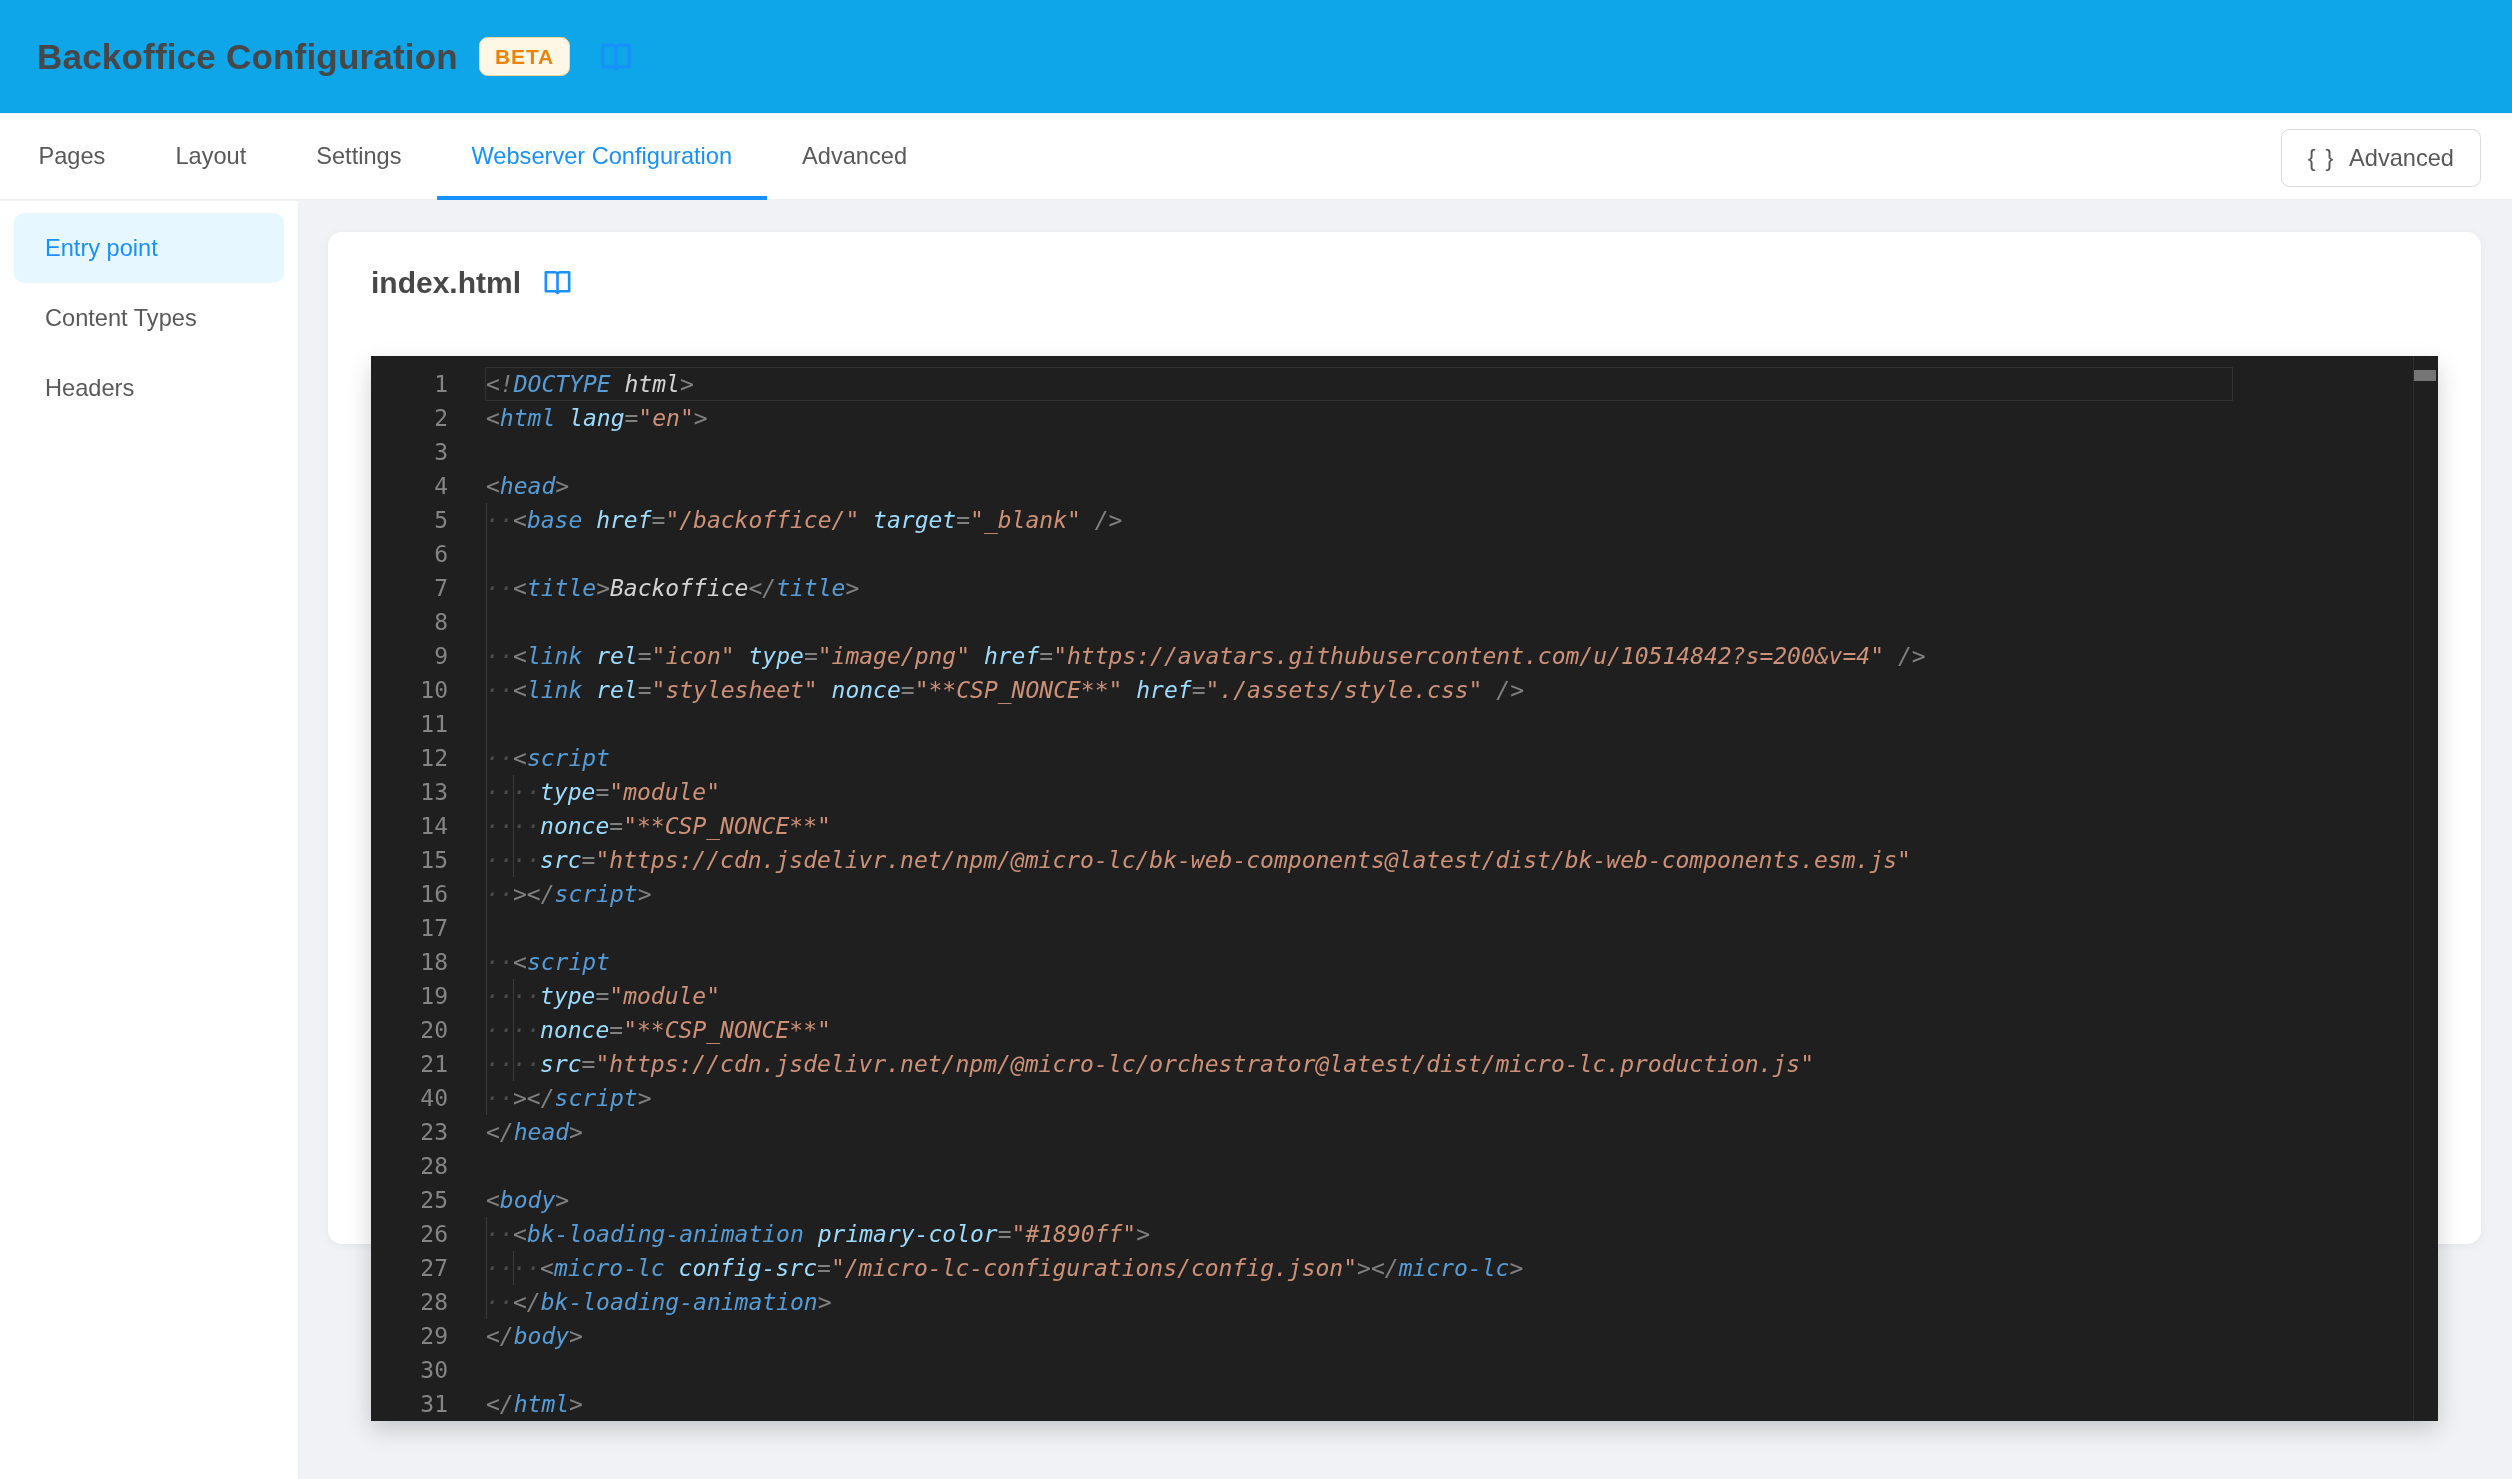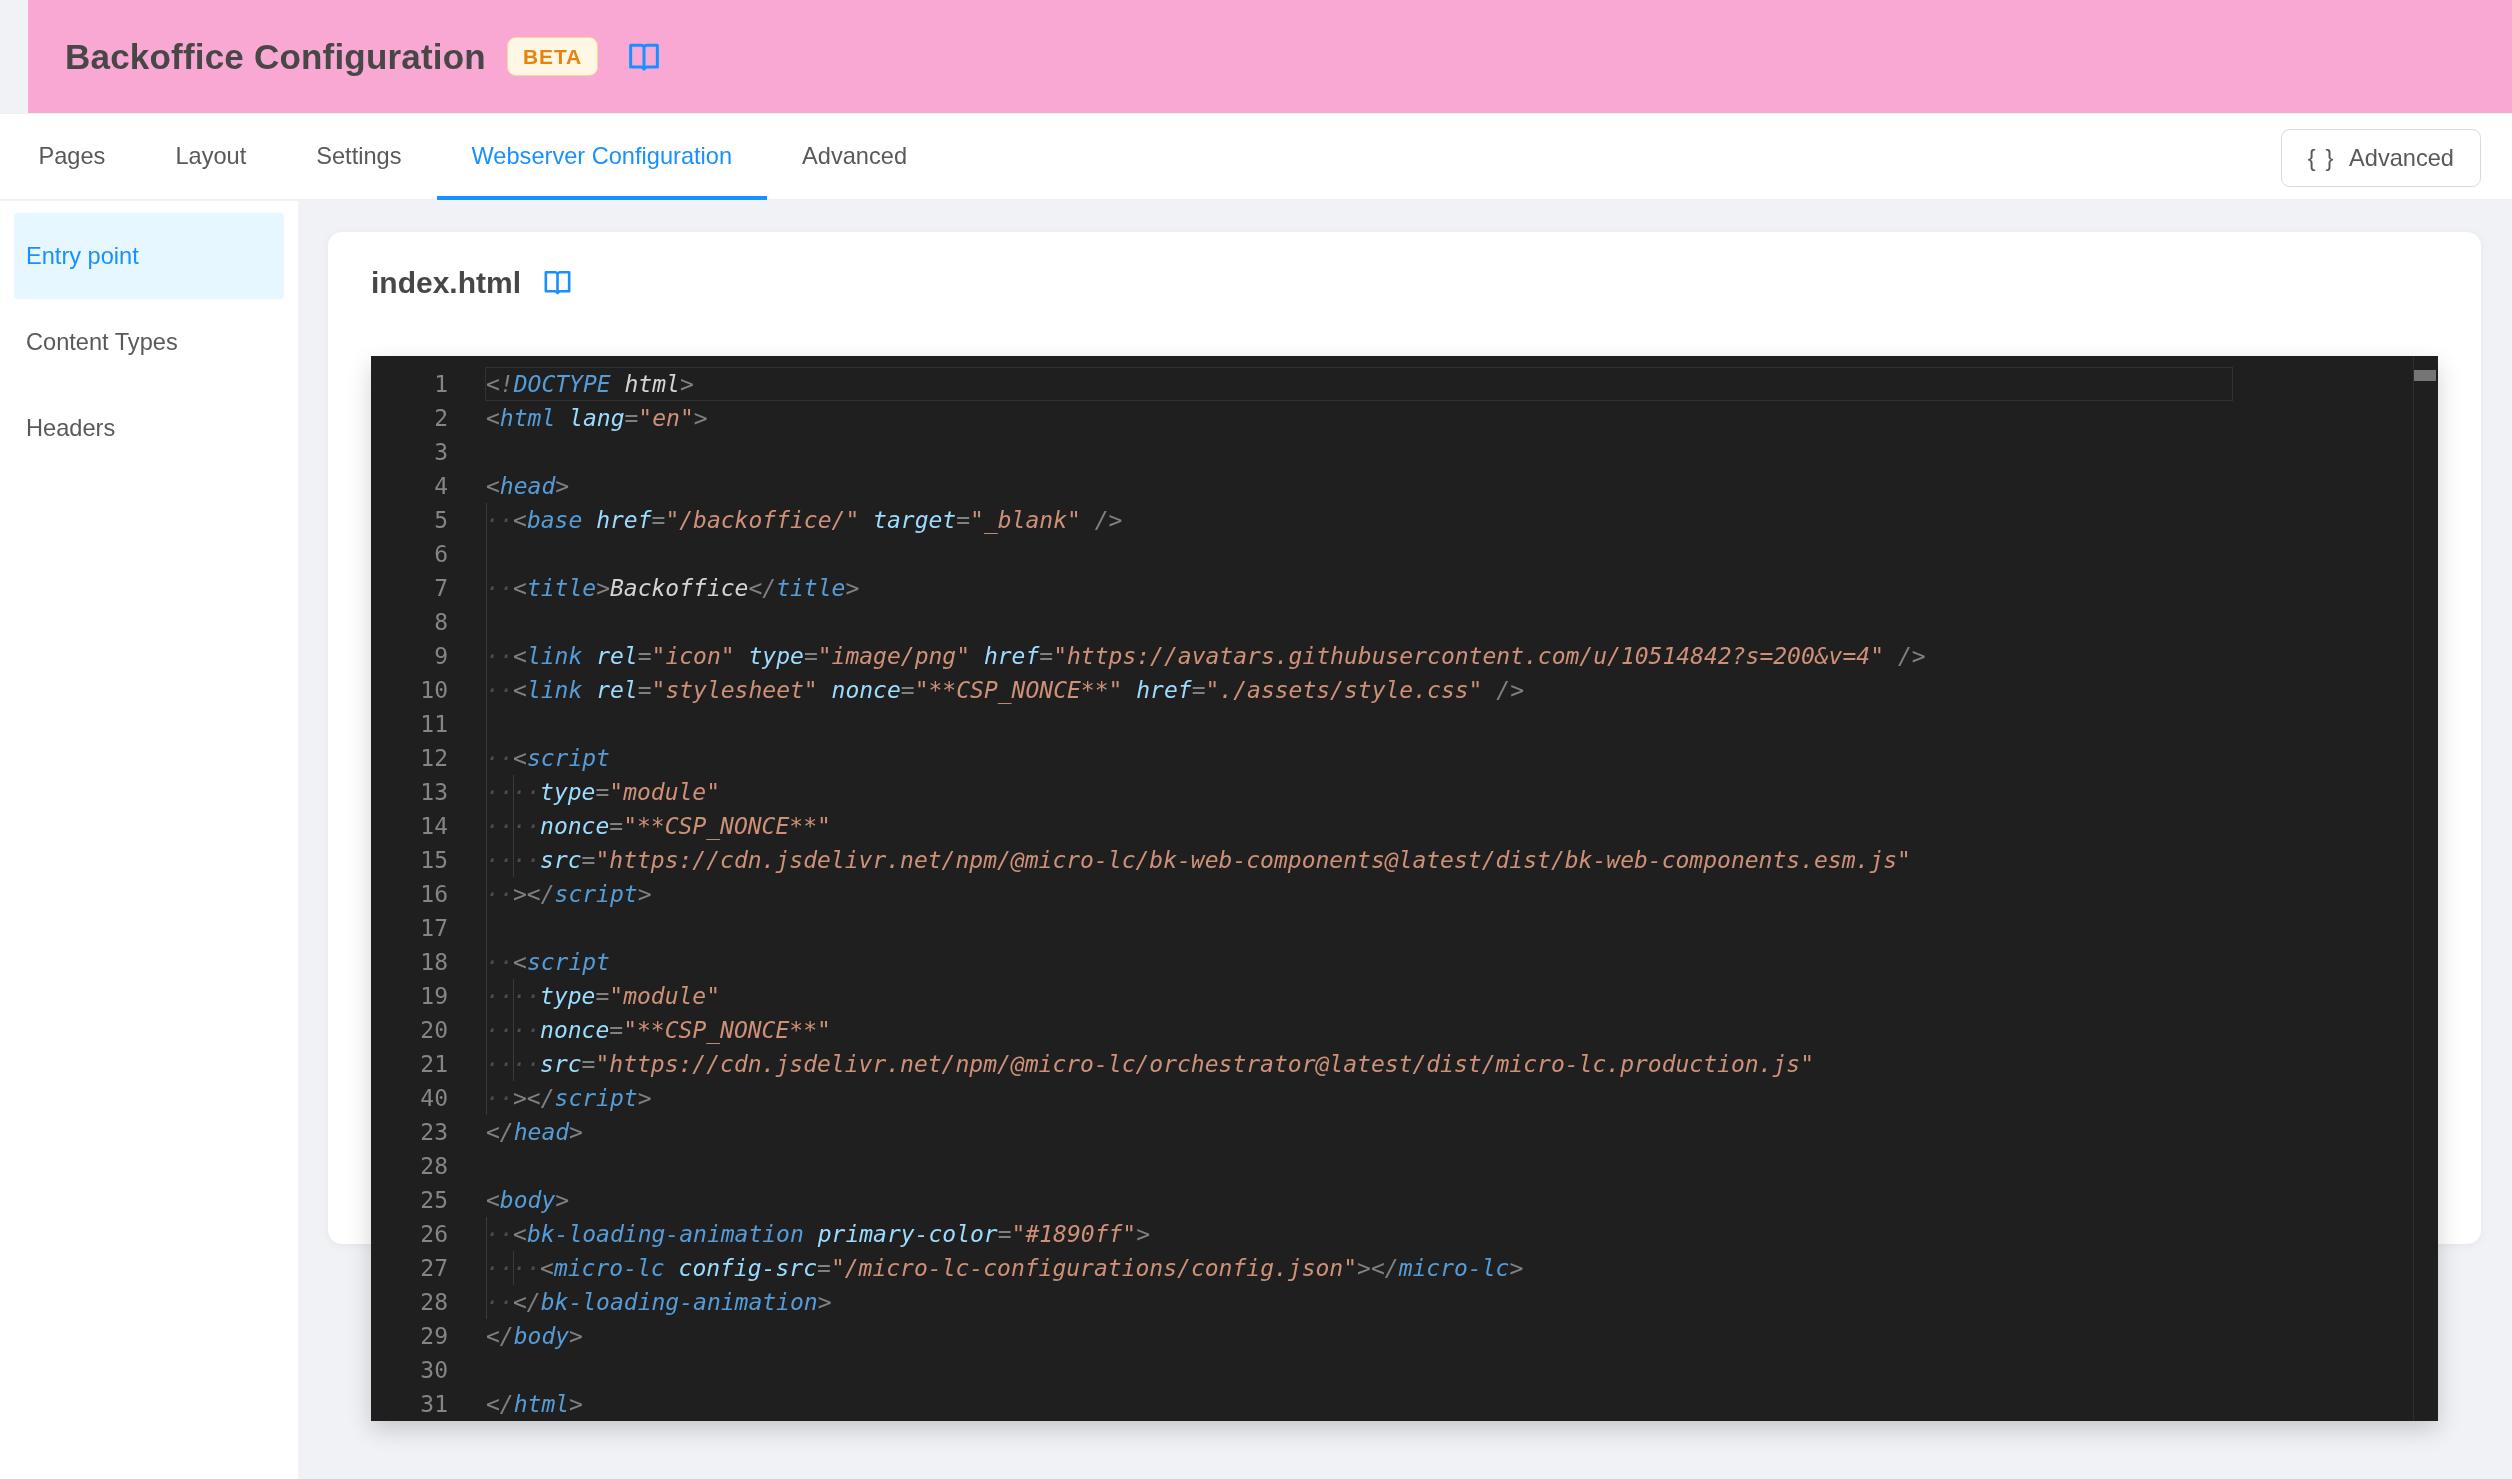--- a/index.html
+++ b/index.html
@@ -9,21 +9,21 @@
     background:#f0f2f5;
     position:relative;
     overflow:hidden;
     color:#595959;
   }
   .page { position:absolute; inset:0; }
 
   
   .header {
     position:absolute; top:0; left:0; right:0; height:113px;
-    background:#f9a8d4; display:flex; align-items:center; padding-left:37px;margin-left:28px;
+    background:#0ea5e9; display:flex; align-items:center; padding-left:37px;
   }
   .page-title { font-size:35px; font-weight:bold; color:#474747; letter-spacing:0.2px; }
   .beta-badge {
     margin-left:21px; background:#fff7e6; border:1.7px solid #ffd591; color:#e8830c;
     font-size:21px; font-weight:bold; padding:6.1px 15px; border-radius:8.7px; letter-spacing:0.9px;
   }
   .book-btn { margin-left:26px; width:40px; height:40px; display:flex; align-items:center; justify-content:center; cursor:pointer; background:none; border:none; }
 
   
   .tabbar {
@@ -46,22 +46,22 @@
   }
   .braces-icon { margin-right:14px; font-size:23.6px; color:#595959; letter-spacing:1.7px; }
 
   
   .content { position:absolute; top:201px; left:0; right:0; bottom:0; background:#f0f2f5; }
   .sidebar {
     position:absolute; left:0; top:0; bottom:0; width:298px;
     background:#fff; padding:12.2px 14px;
   }
   .side-item {
-    height:86px; display:flex; align-items:center; padding-left:12px;
-    border-radius:4px; font-size:23.6px; color:#595959; cursor:pointer;
+    height:70px; display:flex; align-items:center; padding-left:31px;
+    border-radius:10px; font-size:23.6px; color:#595959; cursor:pointer;
   }
   .side-item.active { background:#e6f7ff; color:#1890ff; }
 
   .card {
     position:absolute; left:328px; top:31px; width:2153px; height:1012px;
     background:#fff; border-radius:14px; box-shadow:0 1.7px 8.7px rgba(0,0,0,0.05);
   }
   .card-head { position:absolute; left:43px; top:33px; display:flex; align-items:center; }
   .file-title { font-size:30px; font-weight:bold; color:#474747; }
   .card-head .book-btn { margin-left:19px; width:35px; height:35px; }

